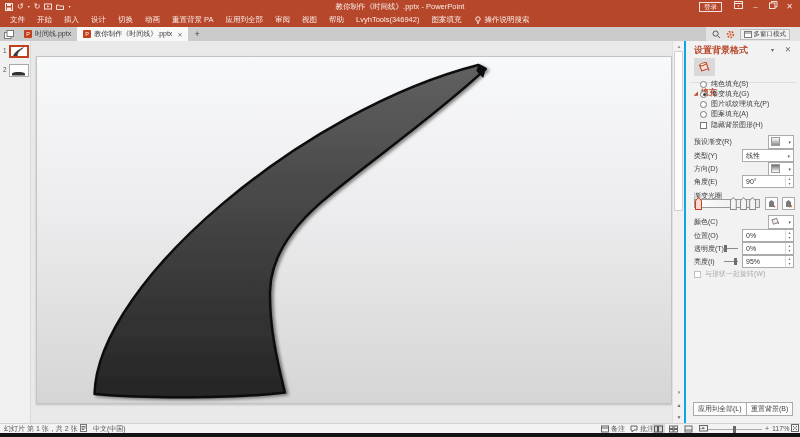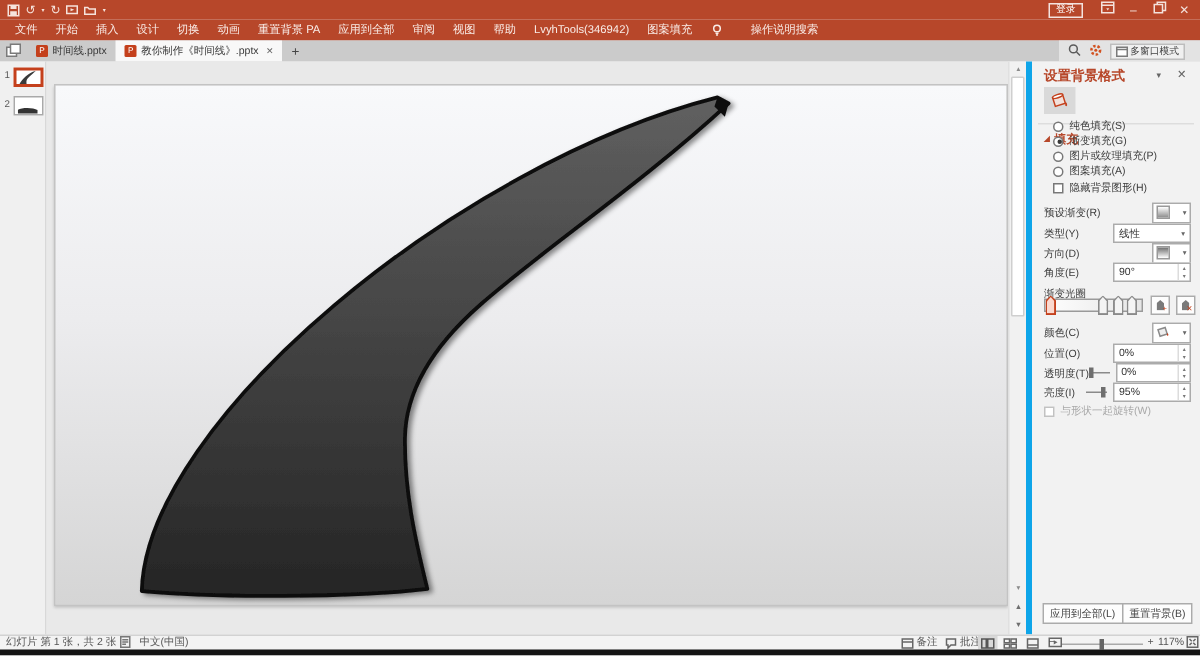--- a/index.html
+++ b/index.html
@@ -10,21 +10,21 @@
 .qat{position:absolute;left:5px;top:0;height:13px;display:flex;align-items:center;gap:4px}
 .qi{font-size:8px;line-height:13px;color:#F6E3DC}
 .qi svg{display:block}
 .title{position:absolute;left:200px;right:200px;text-align:center;font-size:7.5px;line-height:13px;color:#F9ECE7;white-space:nowrap}
 .winctl{position:absolute;right:2px;top:0;height:13px;display:flex;align-items:center}
 .signin{border:1px solid rgba(255,255,255,.85);font-size:6.5px;line-height:8px;padding:0 4px;color:#fff;margin-right:8px}
 .winbtn{width:17px;text-align:center;font-size:8px;color:#F4E2DC;line-height:13px}
 
 .menubar{position:absolute;top:13px;left:0;right:0;height:14px;background:#B7472A;display:flex;align-items:center;padding-left:4px}
 .mtab{font-size:7.5px;color:#F9ECE7;padding:0 6px;line-height:14px;white-space:nowrap}
-.search{display:flex;align-items:center;gap:19px;font-size:7.5px;color:#F9ECE7;padding:0 8px;white-space:nowrap}
+.search{display:flex;align-items:center;gap:3px;font-size:7.5px;color:#F9ECE7;padding:0 8px;white-space:nowrap}
 
 .tabbar{position:absolute;top:27px;left:0;right:0;height:14px;background:#CBCBCB;display:flex;align-items:center}
 .wswitch{padding:0 4px}
 .dtab{height:14px;display:flex;align-items:center;gap:3px;padding:0 6px;font-size:7px;color:#3A3A3A;white-space:nowrap}
 .dtab.active{background:#F8F8F8}
 .ppticon{width:8px;height:8px;background:#C4401C;color:#fff;font-size:5.5px;line-height:8px;text-align:center;border-radius:1px;flex:0 0 auto}
 .tabclose{font-size:6px;color:#666;margin-left:2px}
 .newtab{font-size:9px;color:#444;padding:0 6px}
 .tabbar-right{margin-left:auto;height:14px;background:#E3E3E3;display:flex;align-items:center;gap:5px;padding:0 10px 0 6px}
 .mwbox{display:flex;align-items:center;gap:2px;border:1px solid #BDBDBD;background:#F0F0F0;padding:0 3px;height:11px;font-size:6.5px;color:#444;white-space:nowrap}
@@ -36,21 +36,21 @@
 .thumbbox svg{display:block}
 
 .canvas{position:absolute;left:31px;top:41px;width:641px;height:382px;background:#E9E9E9}
 .slide{position:absolute;left:5px;top:15px;width:636px;height:348px;background:linear-gradient(180deg,#F8F9FB 0%,#ECECEE 45%,#D5D5D5 100%);border:1px solid #C3C3C3;box-shadow:0 1px 2px rgba(0,0,0,.18)}
 .slide svg{position:absolute;left:0;top:0;width:100%;height:100%}
 
 .vscroll{position:absolute;left:672px;top:41px;width:12px;height:382px;background:#F1F1F1;border-left:1px solid #E0E0E0}
 .sbtn{position:absolute;left:0;width:12px;height:10px;text-align:center;font-size:5px;color:#8A8A8A;line-height:10px}
 .sb-thumb{position:absolute;top:10px;left:1px;width:9px;height:160px;background:#FFFFFF;border:1px solid #CFCFCF;border-radius:1px}
 
-.panel{position:absolute;left:684px;top:41px;width:116px;height:382px;background:#F2F2F2;border-left:4px solid #0ea5e9}
+.panel{position:absolute;left:684px;top:41px;width:116px;height:382px;background:#F2F2F2;border-left:2px solid #0ea5e9}
 .ptitle{position:absolute;top:3px;left:8px;font-size:9px;font-weight:bold;color:#B7472A;white-space:nowrap}
 .pcaret{position:absolute;top:5px;right:26px;font-size:6px;color:#666}
 .pclose{position:absolute;top:4px;right:9px;font-size:7.5px;color:#666}
 .bucketbtn{position:absolute;top:17px;left:8px;width:21px;height:18px;background:#D9D9D9;display:flex;align-items:center;justify-content:center}
 .pdivider{position:absolute;top:41px;left:4px;right:4px;border-top:1px solid #DDDDDD}
 .fillhdr{position:absolute;top:46px;left:8px;font-size:8px;font-weight:bold;color:#B7472A;display:flex;align-items:center;gap:3px}
 .fillhdr .exp{font-size:5px;color:#B7472A}
 .opt{position:absolute;left:14px;display:flex;align-items:center;gap:4px;font-size:7px;color:#3C3C3C;height:10px;white-space:nowrap}
 .ctl{flex:0 0 auto;width:7px;height:7px;background:#FFF;border:1px solid #787878;position:relative}
 .ctl.radio{border-radius:50%}
@@ -110,20 +110,21 @@
             <path d="M3 2.5 5.5 3.5 3 4.5z" fill="#F6E3DC"></path>
           </svg>
         </span>
       <span class="qi">
           <svg width="8" height="8" viewBox="0 0 8 8">
             <path d="M0.5 6.5V2h2l1 1h4v3.5z" fill="none" stroke="#F6E3DC"></path>
           </svg>
         </span>
       <span class="qi" style="font-size:4px">▾</span>
     </div>
+    <div class="title">教你制作《时间线》.pptx - PowerPoint</div>
     <div class="winctl">
       <span class="signin">登录</span>
       <span class="winbtn"><svg width="9" height="8" viewBox="0 0 9 8">
             <rect x="0.5" y="0.5" width="8" height="7" fill="none" stroke="#F4E2DC"></rect>
             <line x1="0.5" y1="2.5" x2="8.5" y2="2.5" stroke="#F4E2DC"></line>
             <path d="M3.5 4.5h2l-1 1.5z" fill="#F4E2DC"></path>
           </svg></span>
       <span class="winbtn">–</span>
       <span class="winbtn"><svg width="8" height="8" viewBox="0 0 8 8">
             <rect x="0.5" y="2" width="5.5" height="5.5" fill="none" stroke="#F4E2DC"></rect>

